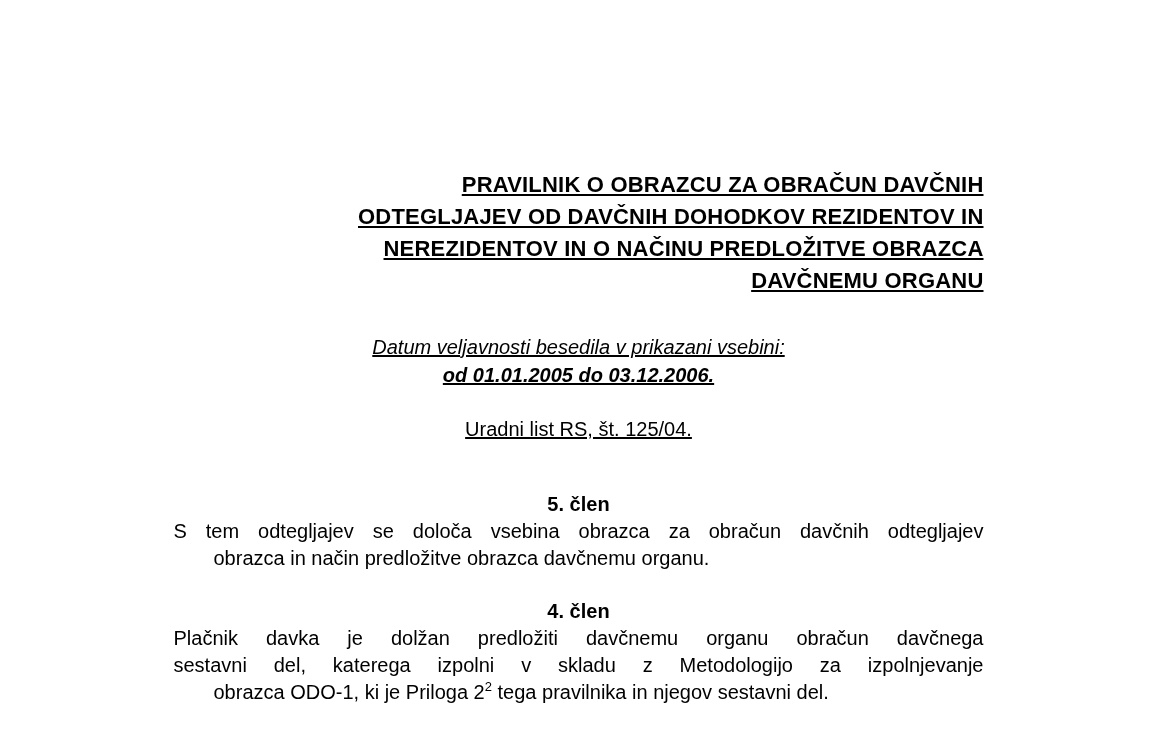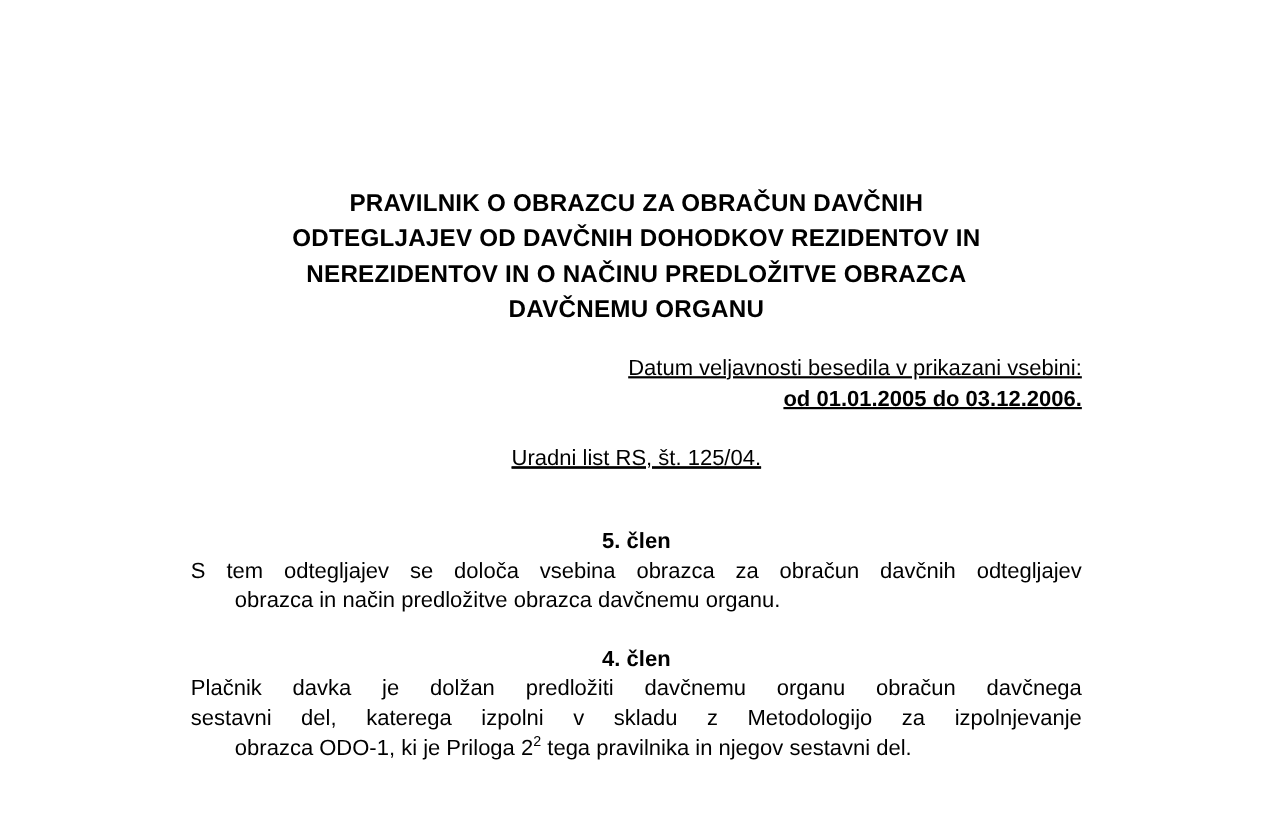--- a/index.html
+++ b/index.html
@@ -16,41 +16,42 @@
   }
   .page-content {
     width: 810px;
     margin: 0 auto;
     padding-top: 169px;
   }
   .doc-title {
     font-size: 22px;
     font-weight: bold;
     line-height: 32px;
-    text-align: center;
+    text-align: right;
     letter-spacing: 0.2px;
+    text-decoration: underline;
   }
   .validity-block {
-    margin-top: 24px;
+    margin-top: 36px;
     font-size: 20px;
     line-height: 28px;
-    text-align: right;
+    text-align: center;
+    font-style: italic;
   }
   .underlined {
     text-decoration: underline;
   }
   .validity-dates {
     font-weight: bold;
   }
   .gazette-block {
     margin-top: 26px;
     font-size: 20px;
     line-height: 28px;
     text-align: center;
-    text-decoration: underline;
   }
   .article {
     font-size: 20px;
     line-height: 27px;
   }
   .article.first {
     margin-top: 48px;
   }
   .article.second {
     margin-top: 26px;

